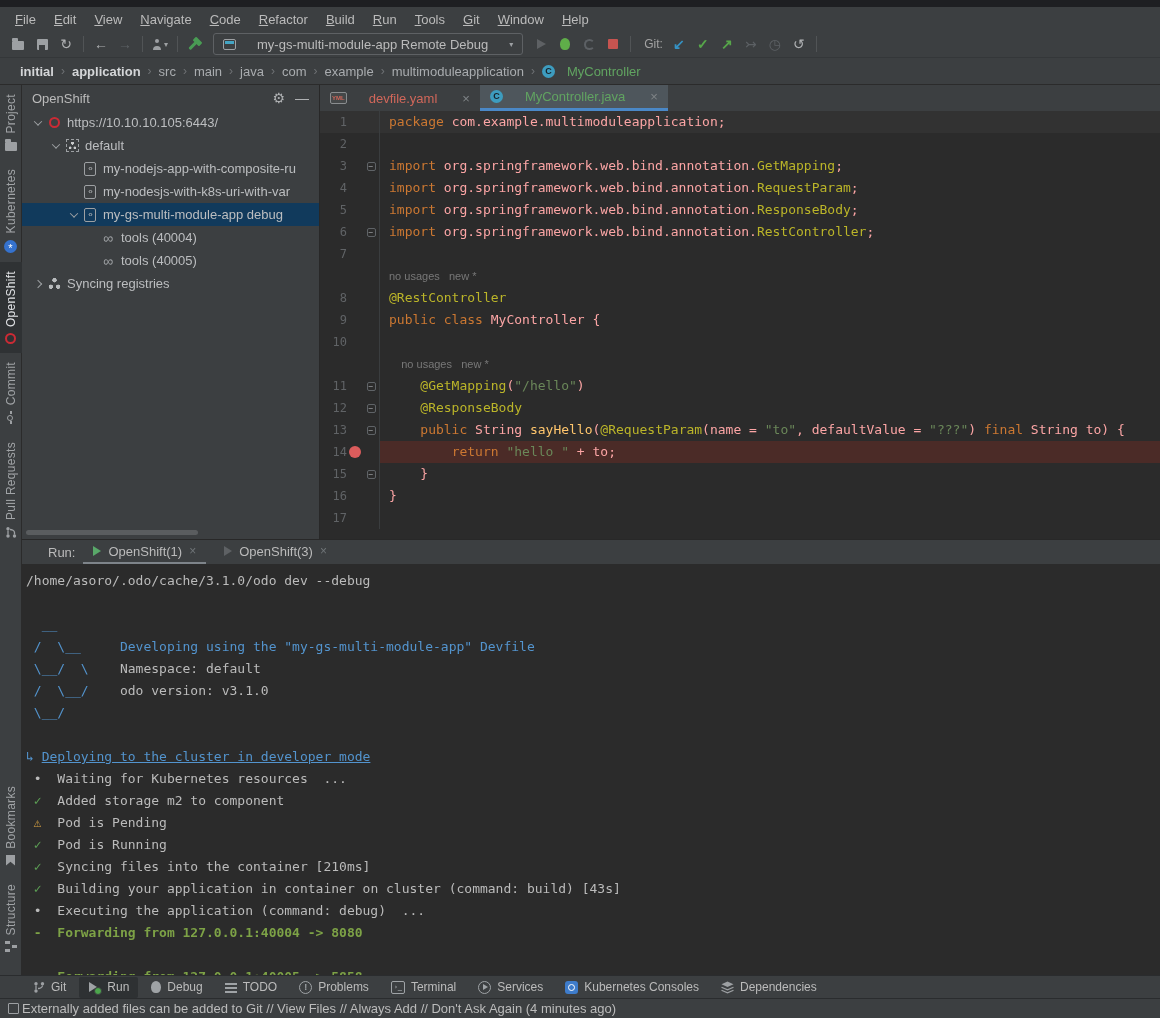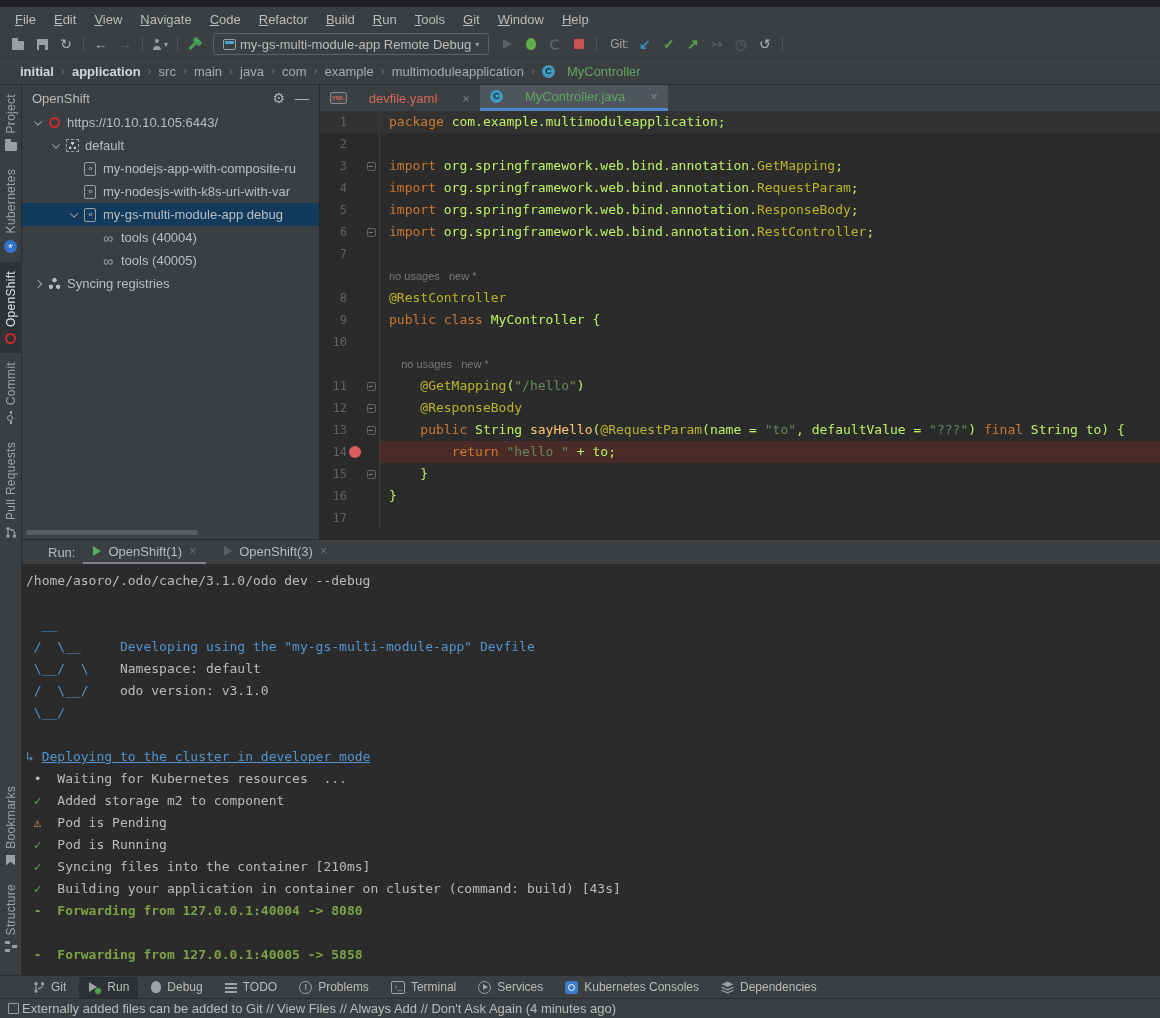--- a/index.html
+++ b/index.html
@@ -8,21 +8,21 @@
 .menubar{height:24px;display:flex;align-items:center;padding-left:6px}
 .menu-item{display:inline-block;padding:0 9px;font-size:13px;color:#BBBBBB}
 .menu-item::first-letter{text-decoration:underline}
 .toolbar{height:27px;display:flex;align-items:center;padding-left:6px;border-bottom:1px solid #343739}
 .tb{width:24px;height:22px;display:inline-flex;align-items:center;justify-content:center;color:#AFB1B3;font-size:14px}
 .tb.dis{color:#5C6064}
 .tsep{width:1px;height:16px;background:#515456;margin:0 5px;display:inline-block}
 .tb-label{font-size:12px;color:#a3a3a3;margin:0 4px 0 8px}
 .gitb{color:#3592C4;font-weight:bold}
 .gitg{color:#57A64A;font-weight:bold}
-.runcfg{display:inline-flex;align-items:center;gap:4px;height:22px;border:1px solid #5E6164;border-radius:3px;padding:0 9px;margin:0 6px;font-size:13px;color:#BBBBBB;min-width:235px}
+.runcfg{display:inline-flex;align-items:center;gap:21px;height:22px;border:1px solid #5E6164;border-radius:3px;padding:0 9px;margin:0 6px;font-size:13px;color:#BBBBBB;min-width:235px}
 .dd{font-size:8px;color:#9DA0A3;margin-left:2px}
 .breadcrumbs{height:27px;display:flex;align-items:center;padding-left:20px;font-size:13px;border-bottom:1px solid #2B2B2B}
 .crumb{color:#A9ACAF}
 .crumb.b{color:#D4D6D8;font-weight:bold}
 .crumb.green{color:#61A461}
 .bsep{color:#6E7174;margin:0 7px;font-size:12px}
 .middle{display:flex;height:890px}
 .stripe{width:22px;background:#3C3F41;border-right:1px solid #2B2B2B;display:flex;flex-direction:column;align-items:center}
 .sbtn{display:flex;flex-direction:column;align-items:center;gap:6px;padding:9px 0;width:22px}
 .sbtn.active{background:#2F3234}
@@ -53,21 +53,21 @@
 .ecode{flex:1;overflow:hidden}
 .eline{display:flex;height:22px;font-family:"DejaVu Sans Mono",monospace;font-size:13px;line-height:22px}
 .eline.caret{background:#323232}
 .eline.bp .codebody{background:#4B2B27}
 .lnum{width:27px;text-align:right;color:#606366;font-size:12px;flex:none}
 .bslot{width:16px;flex:none;position:relative}
 .bp-dot{position:absolute;left:2px;top:5px;width:12px;height:12px;border-radius:50%;background:#DB5C5C}
 .fslot{width:17px;flex:none;border-right:1px solid #3A3D3F;display:flex;align-items:center;justify-content:center}
 .fold{width:9px;height:9px;border:1px solid #5F6367;border-radius:2px;color:#9DA0A3;font-size:8px;line-height:7px;text-align:center;background:#2B2B2B}
 .codebody{flex:1;white-space:pre;padding-left:9px;color:#A9B7C6}
-.cs-kw{color:#CC7832}.cs-pl{color:#bef264}.cs-ann{color:#BBB529}.cs-str{color:#6A8759}.cs-meth{color:#FFC66D}
+.cs-kw{color:#CC7832}.cs-pl{color:#fca5a5}.cs-ann{color:#BBB529}.cs-str{color:#6A8759}.cs-meth{color:#FFC66D}
 .inlay{color:#787878;font-size:11px;font-family:"Liberation Sans",sans-serif}
 .run-panel{height:435px;display:flex;flex-direction:column}
 .rhead{height:24px;display:flex;align-items:center;background:#3C3F41;font-size:13px;color:#BBBBBB;padding-left:26px}
 .rtab{display:flex;align-items:center;gap:7px;height:24px;padding:0 10px;margin-left:8px;border-bottom:2px solid transparent}
 .rtab.active{border-bottom-color:#7E848A}
 .rtab .x{color:#6F7477;font-size:12px}
 .console{flex:1;background:#2B2B2B;padding:6px 0 0 4px;overflow:hidden}
 .cline{height:22px;white-space:pre;font-family:"DejaVu Sans Mono",monospace;font-size:13px;line-height:22px;color:#BBBBBB}
 .c-plain{color:#BBBBBB}.c-blue{color:#5394CE}.c-link{color:#5394CE;text-decoration:underline}
 .c-green{color:#5C9E54}.c-warn{color:#D9A343}.c-fwd{color:#7DA246;font-weight:bold}
@@ -538,20 +538,21 @@
           <div class="cline"><span class="c-blue"> /  \__/    </span><span class="c-plain">odo version: v3.1.0</span></div>
           <div class="cline"><span class="c-blue"> \__/</span></div>
           <div class="cline"></div>
           <div class="cline"><span class="c-blue">↳ </span><span class="c-link">Deploying to the cluster in developer mode</span></div>
           <div class="cline"><span class="c-plain"> •  Waiting for Kubernetes resources  ...</span></div>
           <div class="cline"><span class="c-green"> ✓  </span><span class="c-plain">Added storage m2 to component</span></div>
           <div class="cline"><span class="c-warn"> ⚠  </span><span class="c-plain">Pod is Pending</span></div>
           <div class="cline"><span class="c-green"> ✓  </span><span class="c-plain">Pod is Running</span></div>
           <div class="cline"><span class="c-green"> ✓  </span><span class="c-plain">Syncing files into the container [210ms]</span></div>
           <div class="cline"><span class="c-green"> ✓  </span><span class="c-plain">Building your application in container on cluster (command: build) [43s]</span></div>
+          <div class="cline"><span class="c-plain"> •  Executing the application (command: debug)  ...</span></div>
           <div class="cline"><span class="c-fwd"> -  Forwarding from 127.0.0.1:40004 -&gt; 8080</span></div>
           <div class="cline"></div>
           <div class="cline"><span class="c-fwd"> -  Forwarding from 127.0.0.1:40005 -&gt; 5858</span></div>
         </div>
     </div>
   </div>
 </div>
 
 <div class="bbar" id="bbar">
     <div class="bitem">

